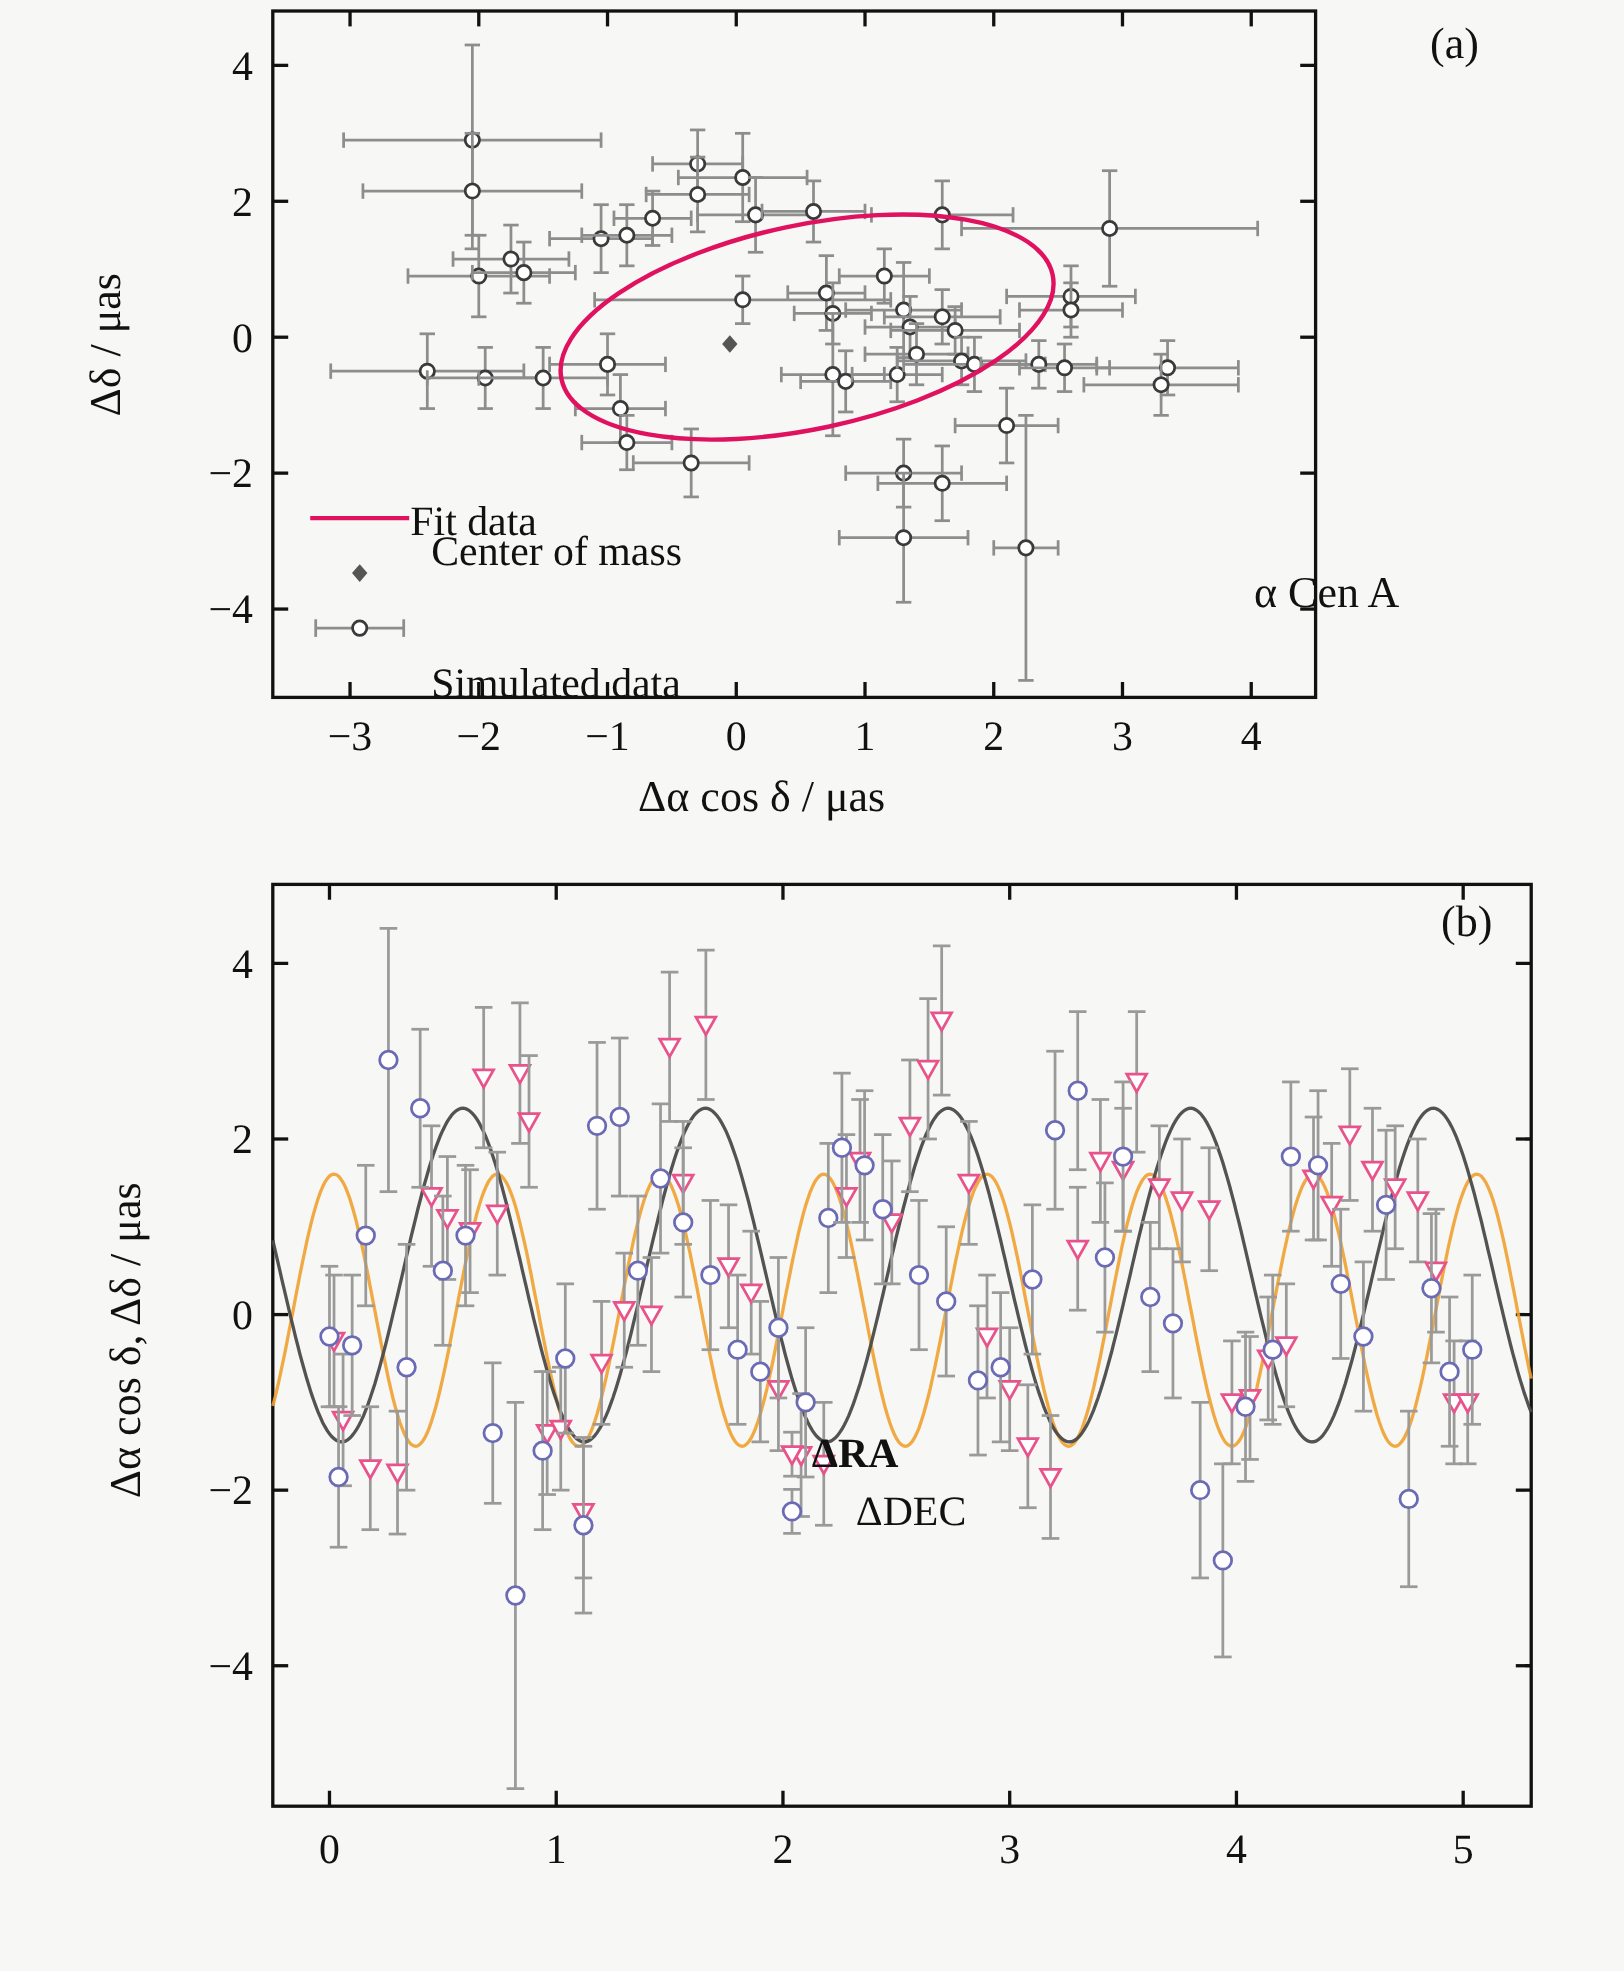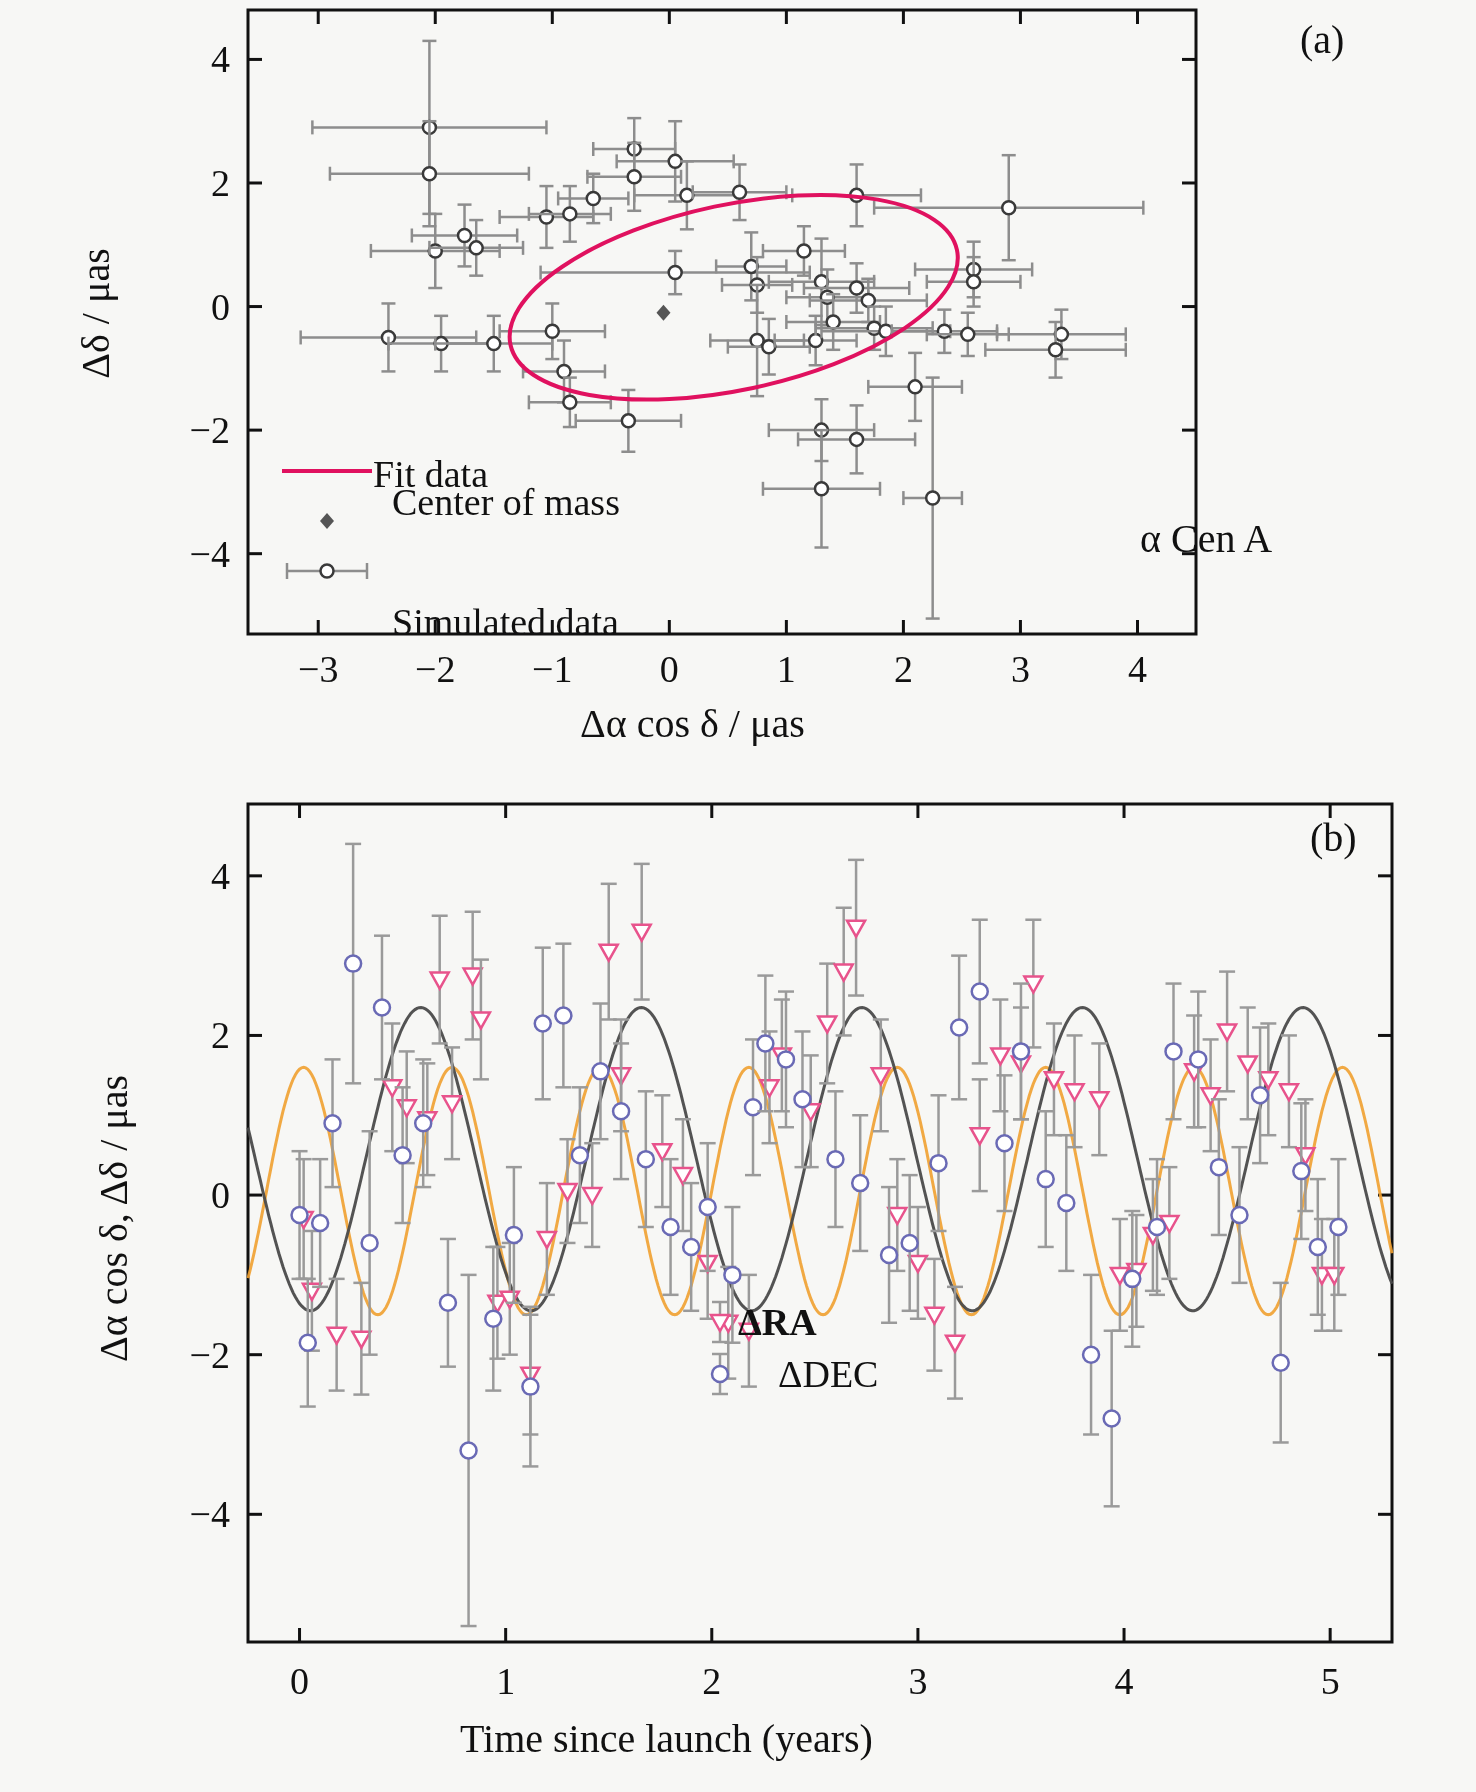--- a/index.html
+++ b/index.html
@@ -940,21 +940,20 @@
           <line x1="712" y1="512" x2="728" y2="512" stroke="#9a9a9a" stroke-width="2.5"></line>
           <line x1="712" y1="552" x2="728" y2="552" stroke="#9a9a9a" stroke-width="2.5"></line>
           <polygon points="711,525 729,525 720,541" fill="#fff" stroke="#e8538c" stroke-width="2.5"></polygon>
           <line x1="720" y1="564" x2="720" y2="604" stroke="#9a9a9a" stroke-width="2.5"></line>
           <line x1="712" y1="564" x2="728" y2="564" stroke="#9a9a9a" stroke-width="2.5"></line>
           <line x1="712" y1="604" x2="728" y2="604" stroke="#9a9a9a" stroke-width="2.5"></line>
           <circle cx="720" cy="584" r="8" fill="#fff" stroke="#6a6ab5" stroke-width="2.5"></circle>
         </g>
       </svg>
 
-    <div class="axis-label" id="xlab-b" style="left: 460px; top: 925px;">Time since launch (years)</div>
     <div class="axis-label ylabel" id="ylab-b" style="left: -30px; top: 405px; transform: rotate(-90deg);">Δα cos δ, Δδ / μas</div>
     <div class="panel-tag" style="left: 1310px; top: 24px;">(b)</div>
 
     <div class="legend-text" style="left: 738px; top: 510px; font-weight: bold;">ΔRA</div>
     <div class="legend-text" style="left: 778px; top: 562px;">ΔDEC</div>
   </div>
 
 </div>
 
 </body></html>

